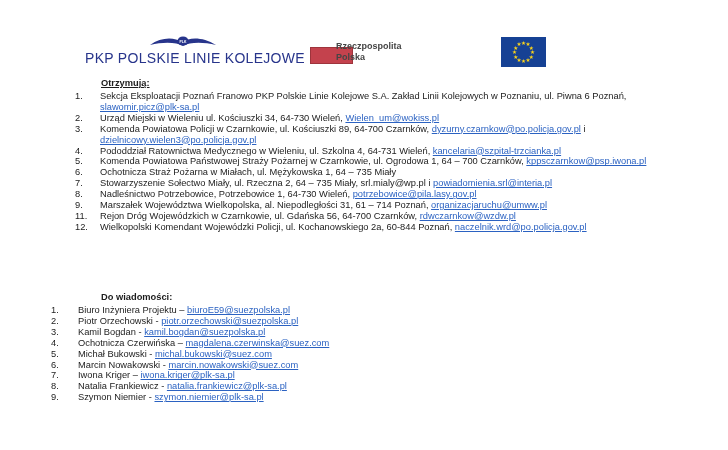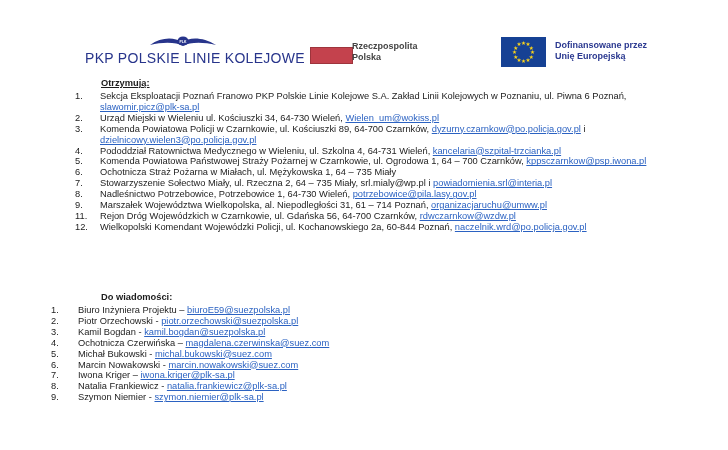--- a/index.html
+++ b/index.html
@@ -17,21 +17,21 @@
   .pkp-logo svg { display:block; margin:0 auto; }
   .pkp-logo .pkp-name {
     font-size:14px; font-weight:normal; color:#27348B; letter-spacing:0.3px;
     margin-top:1px; white-space:nowrap;
   }
   .pl-flag {
     position:absolute; left:310px; top:47px; width:43px; height:17px;
     border:1px solid #9e343c;
   }
   .pl-text {
-    position:absolute; left:352px; top:41px;
+    position:absolute; left:336px; top:41px;
     font-size:9px; font-weight:bold; color:#454545; line-height:10.5px;
   }
   .eu-flag { position:absolute; left:501px; top:37px; }
   .eu-text {
     position:absolute; left:555px; top:40px;
     font-size:9px; font-weight:bold; color:#2b3990; line-height:11px;
   }
   
   .section { position:absolute; left:57px; width:648px; }
   #section-recipients { top:78px; }
@@ -82,24 +82,20 @@
         <text x="30.3" y="21.7">★</text>
         <text x="27.0" y="25.0">★</text>
         <text x="22.5" y="26.2">★</text>
         <text x="18.0" y="25.0">★</text>
         <text x="14.7" y="21.7">★</text>
         <text x="13.5" y="17.2">★</text>
         <text x="14.7" y="12.7">★</text>
         <text x="18.0" y="9.4">★</text>
       </g>
     </svg>
-  </div>
-  <div class="eu-text">
-    <div>Dofinansowane przez</div>
-    <div>Unię Europejską</div>
   </div>
 
   <div class="section" id="section-recipients">
     <div class="section-heading u">Otrzymują:</div>
     <ol class="doc-list">
         <li>
           <span class="num">1.</span>
           <span class="li-content"><span>Sekcja Eksploatacji Poznań Franowo PKP Polskie Linie Kolejowe S.A. Zakład Linii Kolejowych w Poznaniu, ul. Piwna 6 Poznań, </span><a class="email-link" href="#">slawomir.picz@plk-sa.pl</a></span>
         </li>
         <li>

